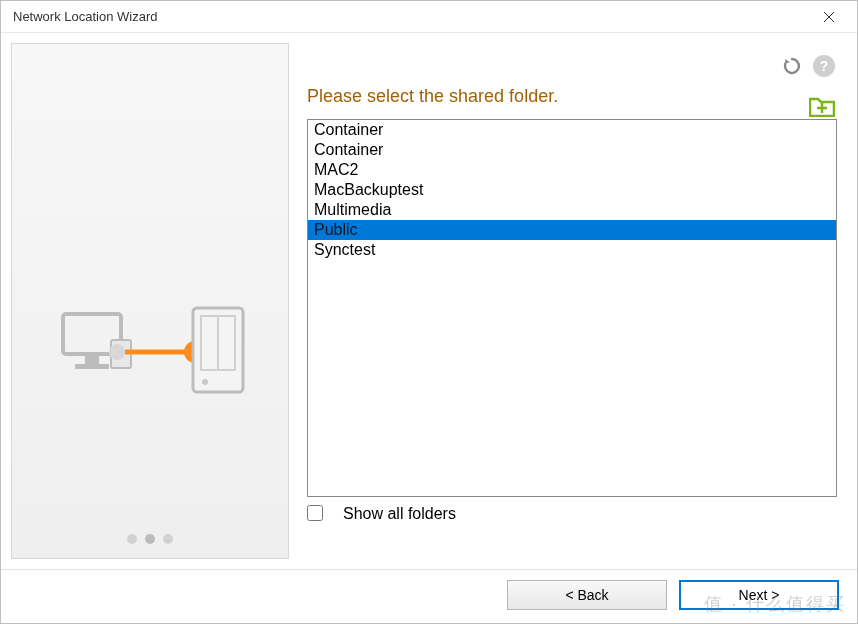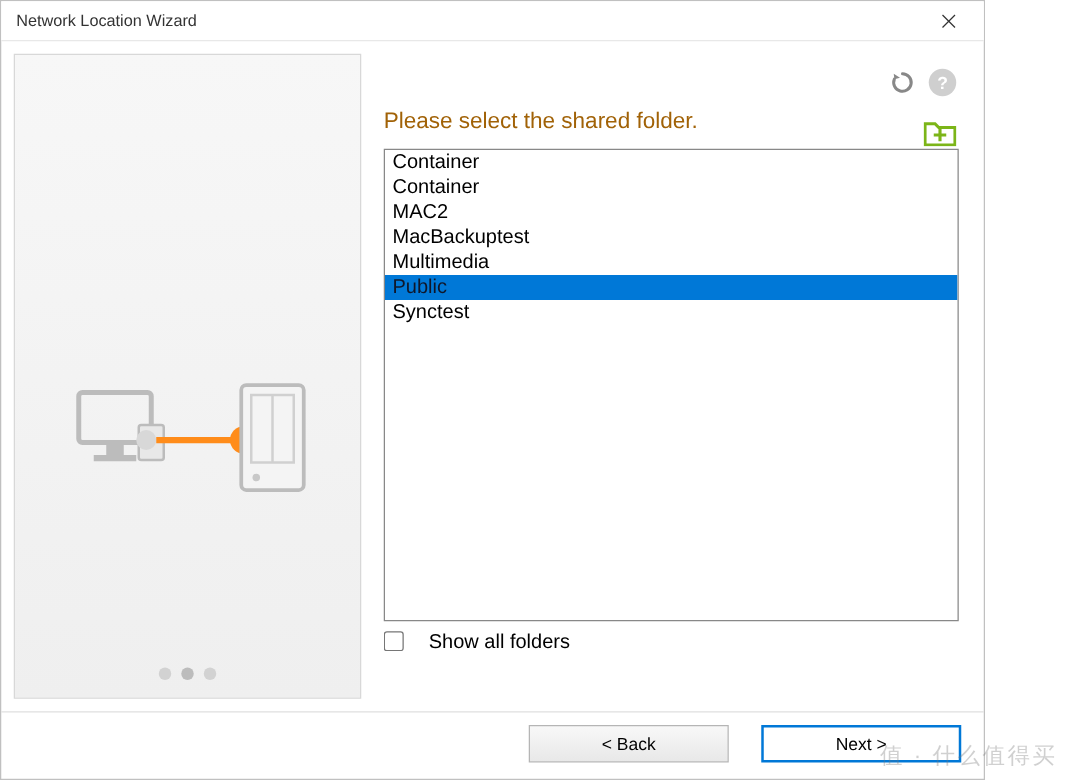--- a/index.html
+++ b/index.html
@@ -4,21 +4,21 @@
   <style>
     * { box-sizing: border-box; margin: 0; padding: 0; }
     body {
       font-family: "Segoe UI", Tahoma, sans-serif;
       font-size: 13px;
       background: #fff;
       width: 858px;
       height: 624px;
       overflow: hidden;
     }
-    .window { width: 788px; height: 624px; border: 1px solid #c0c0c0; display: flex; flex-direction: column; background: #fff; }
+    .window { width: 858px; height: 624px; border: 1px solid #c0c0c0; display: flex; flex-direction: column; background: #fff; }
     .titlebar {
       height: 32px;
       display: flex;
       align-items: center;
       padding: 0 8px 0 12px;
       background: #fff;
       border-bottom: 1px solid #e8e8e8;
     }
     .titlebar-title { flex: 1; color: #333; font-size: 13px; }
     .close-btn { width: 40px; height: 28px; display: flex; align-items: center; justify-content: center; cursor: pointer; }
@@ -106,21 +106,21 @@
       gap: 20px;
       font-size: 16px;
     }
     .checkbox-row input { width: 16px; height: 16px; }
     .footer {
       height: 54px;
       border-top: 1px solid #e0e0e0;
       display: flex;
       justify-content: flex-end;
       align-items: flex-start;
-      gap: 26px;
+      gap: 12px;
       padding: 10px 18px 0 0;
     }
     .btn {
       width: 160px;
       height: 30px;
       background: linear-gradient(to bottom, #f8f8f8, #e8e8e8);
       border: 1px solid #b5b5b5;
       font-size: 14px;
       cursor: pointer;
       font-family: inherit;

